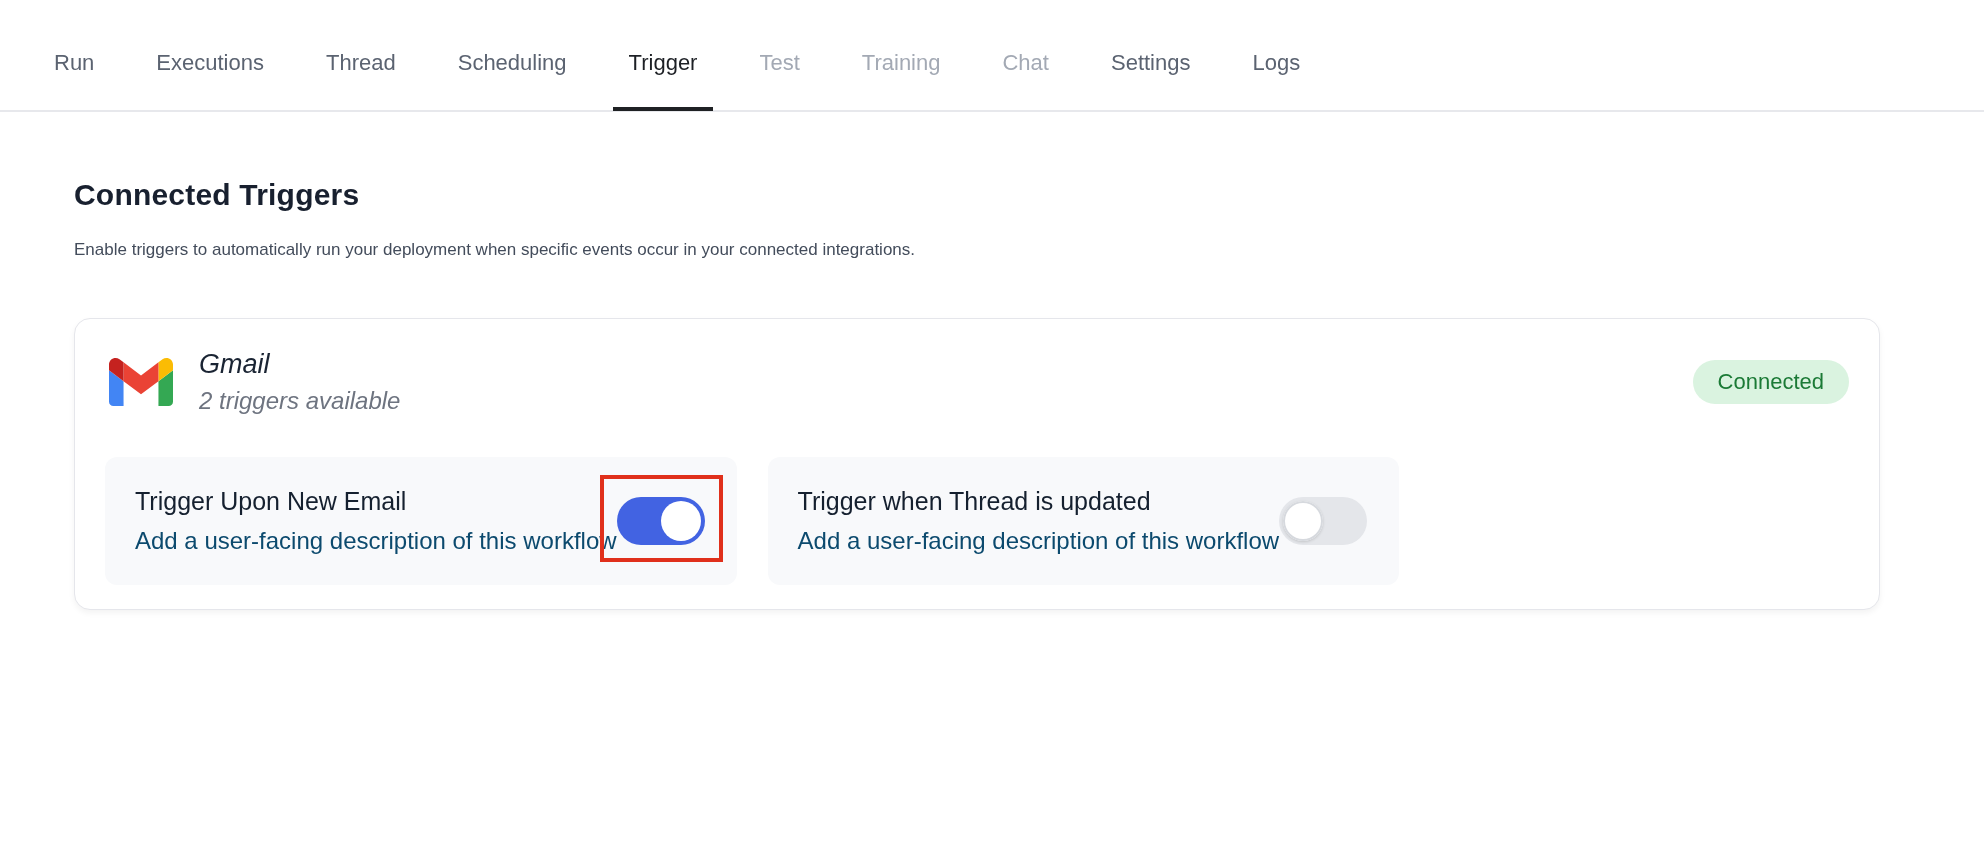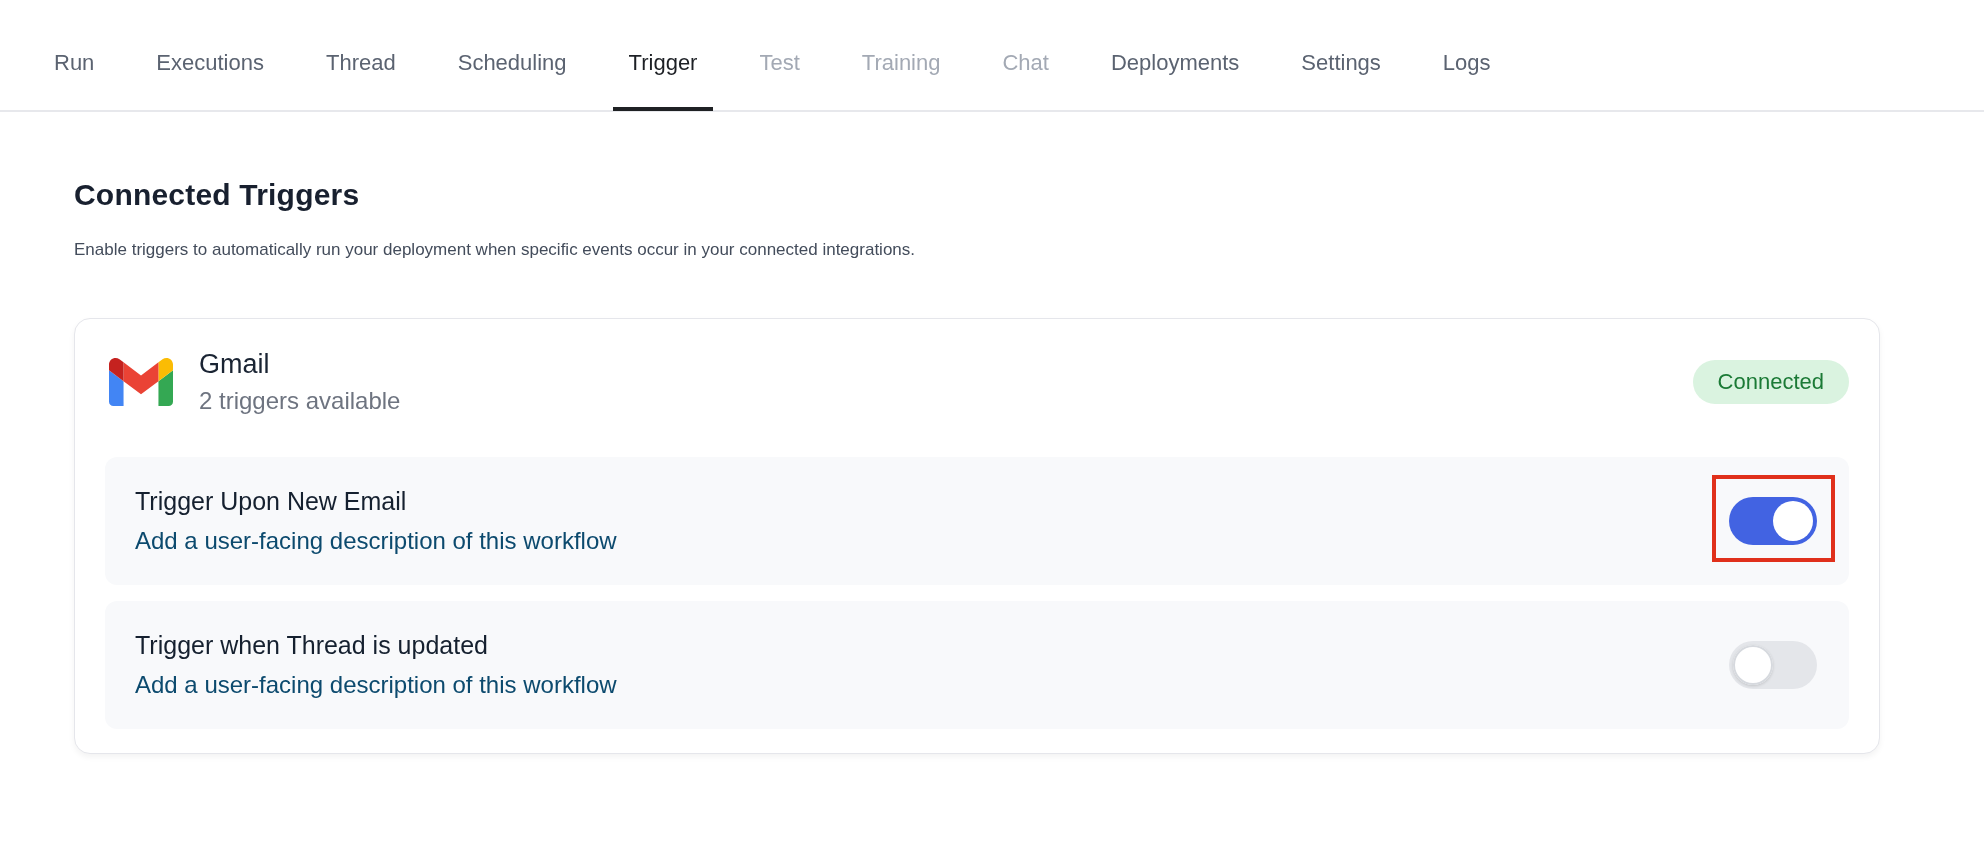--- a/index.html
+++ b/index.html
@@ -60,35 +60,35 @@
     box-shadow: 0 3px 6px rgba(0,0,0,0.05);
     padding: 30px 30px 24px 30px;
   }
   .card-header {
     display: flex;
     align-items: center;
     gap: 26px;
     padding-left: 4px;
   }
   .gmail-logo { width: 64px; height: 50px; flex: 0 0 auto; }
-  .card-titles { display: flex; flex-direction: column; gap: 7px; }
+  .card-titles { display: flex; flex-direction: column; gap: 7px; font-style: italic; }
   .card-name { font-size: 27px; font-weight: 500; color: #1a2433; }
   .card-sub  { font-size: 24px; color: #6e7480; }
   .badge {
     margin-left: auto;
     background: #daf3e0;
     color: #1b7a36;
     font-size: 22px;
     padding: 9px 25px;
     border-radius: 999px;
     white-space: nowrap;
   }
 
   
-  .rows { margin-top: 42px; display: flex; flex-direction: column; gap: 16px; }
+  .rows { margin-top: 42px; display: flex; gap: 31px; }
   .trigger-row {
     background: #f8f9fb;
     border-radius: 12px;
     min-height: 128px;
     display: flex;
     align-items: center;
     justify-content: space-between;
     padding: 20px 26px 20px 30px;
   }
   .row-texts { display: flex; flex-direction: column; gap: 11px; }
@@ -128,21 +128,20 @@
 
 <div class="nav">
   <div class="tab">Run</div>
   <div class="tab">Executions</div>
   <div class="tab">Thread</div>
   <div class="tab">Scheduling</div>
   <div class="tab active">Trigger</div>
   <div class="tab disabled">Test</div>
   <div class="tab disabled">Training</div>
   <div class="tab disabled">Chat</div>
-  <div class="tab">Deployments</div>
   <div class="tab">Settings</div>
   <div class="tab">Logs</div>
 </div>
 
 <div class="content">
 
   <h1 class="page-title">Connected Triggers</h1>
   <p class="page-desc">Enable triggers to automatically run your deployment when specific events occur in your connected integrations.</p>
 
   <div class="card">

